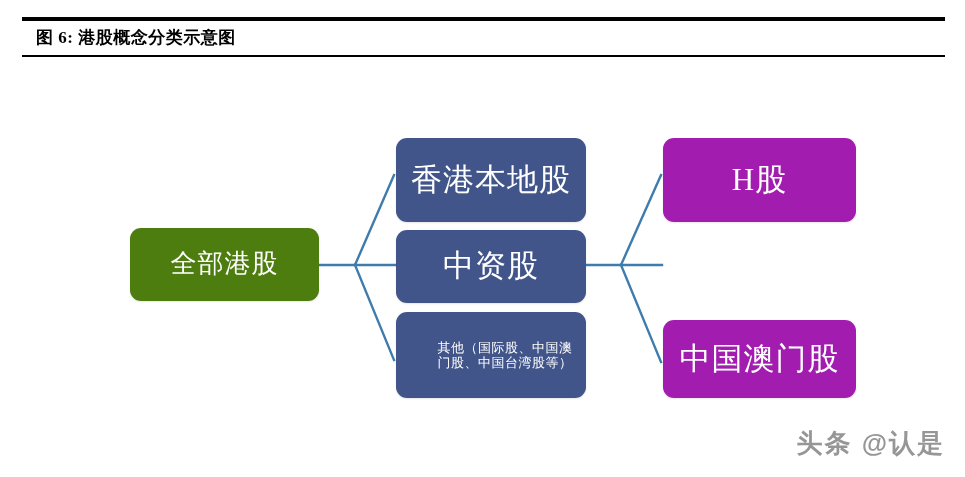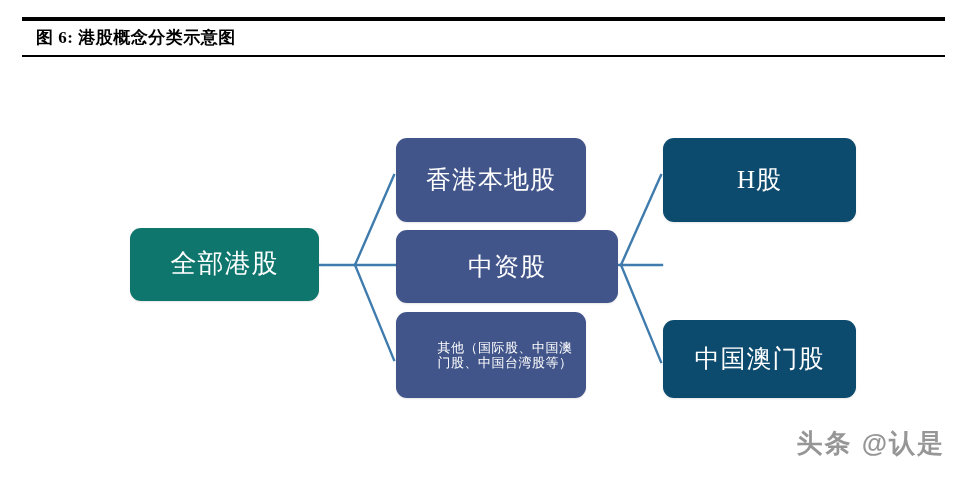--- a/index.html
+++ b/index.html
@@ -65,37 +65,37 @@
     text-align: center;
     color: #ffffff;
     line-height: 1.18;
     font-family: "Liberation Serif", "DejaVu Serif", serif;
     letter-spacing: 1px;
     padding: 4px 8px;
     box-shadow: 0 1px 2px rgba(0,0,0,0.10);
   }
 
   .node.level-root {
-    background: #0f766e;
+    background: #4d7c0f;
   }
   .node.level-mid {
     background: #41558a;
   }
   .node.level-leaf {
-    background: #0c4a6e;
+    background: #a21caf;
   }
 
   .node.size-lg  { font-size: 26px; }
-  .node.size-md  { font-size: 25px; }
+  .node.size-md  { font-size: 31px; }
   .node.size-sm  { font-size: 13px; letter-spacing: 0.5px; }
 
   
   #node-all-hk      { left: 130px; top: 228px; width: 189px; height: 73px; }
   #node-hk-local    { left: 396px; top: 138px; width: 190px; height: 84px; }
-  #node-china-fund  { left: 396px; top: 230px; width: 222px; height: 73px; }
+  #node-china-fund  { left: 396px; top: 230px; width: 190px; height: 73px; }
   #node-others      { left: 396px; top: 312px; width: 190px; height: 86px; padding-left: 36px; }
   #node-h-share     { left: 663px; top: 138px; width: 193px; height: 84px; }
   #node-red-chip    { left: 663px; top: 230px; width: 193px; height: 73px; }
   #node-private     { left: 663px; top: 320px; width: 193px; height: 78px; }
 
   
   #watermark {
     position: absolute;
     right: 20px;
     bottom: 16px;

